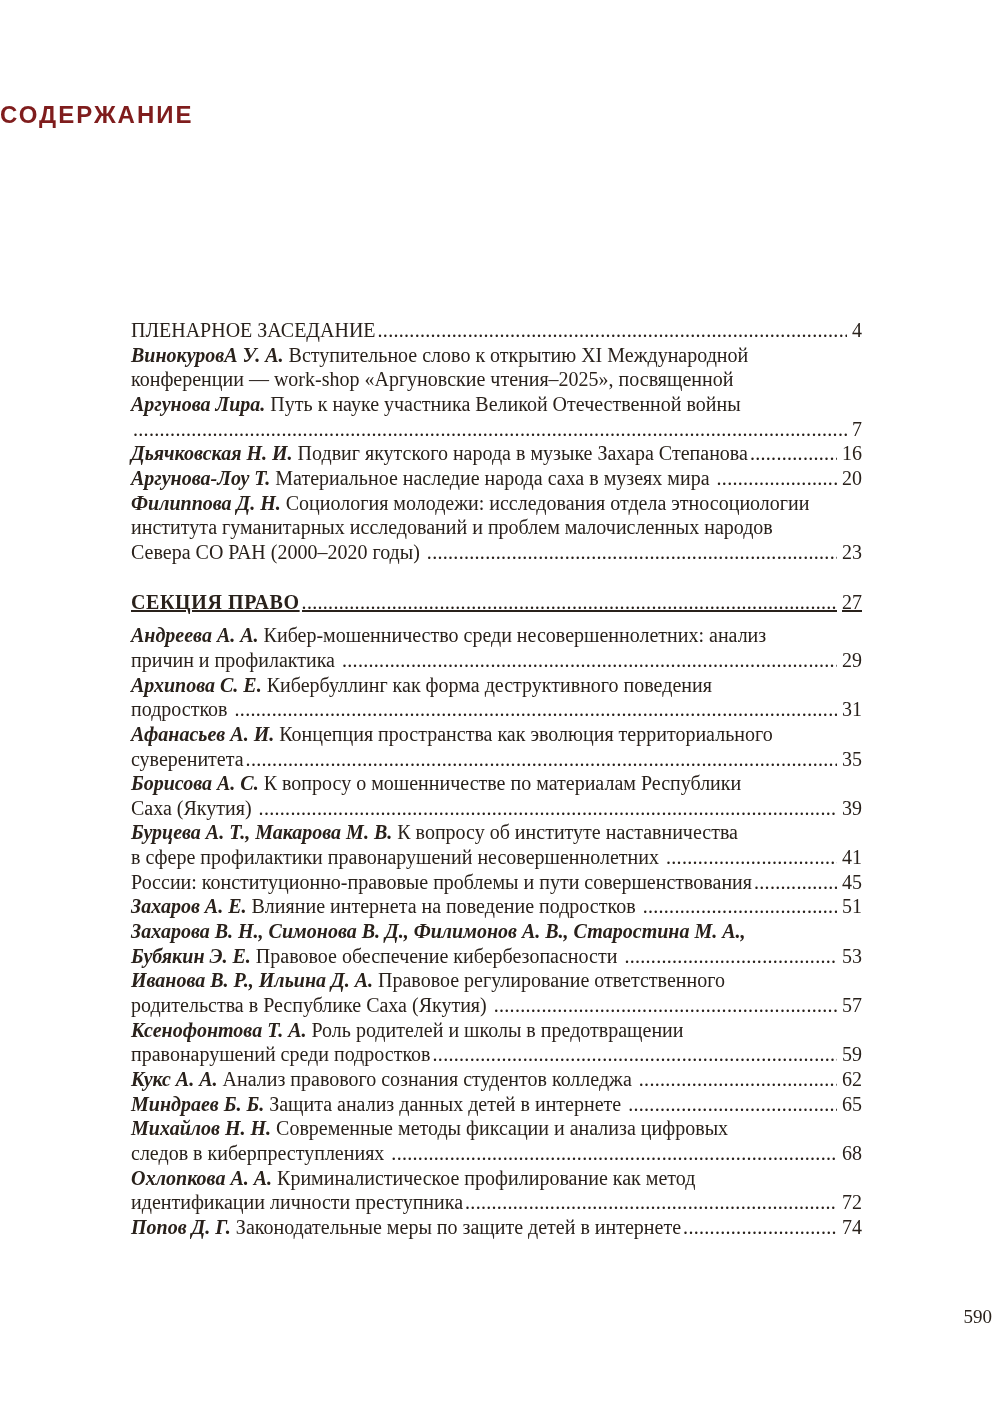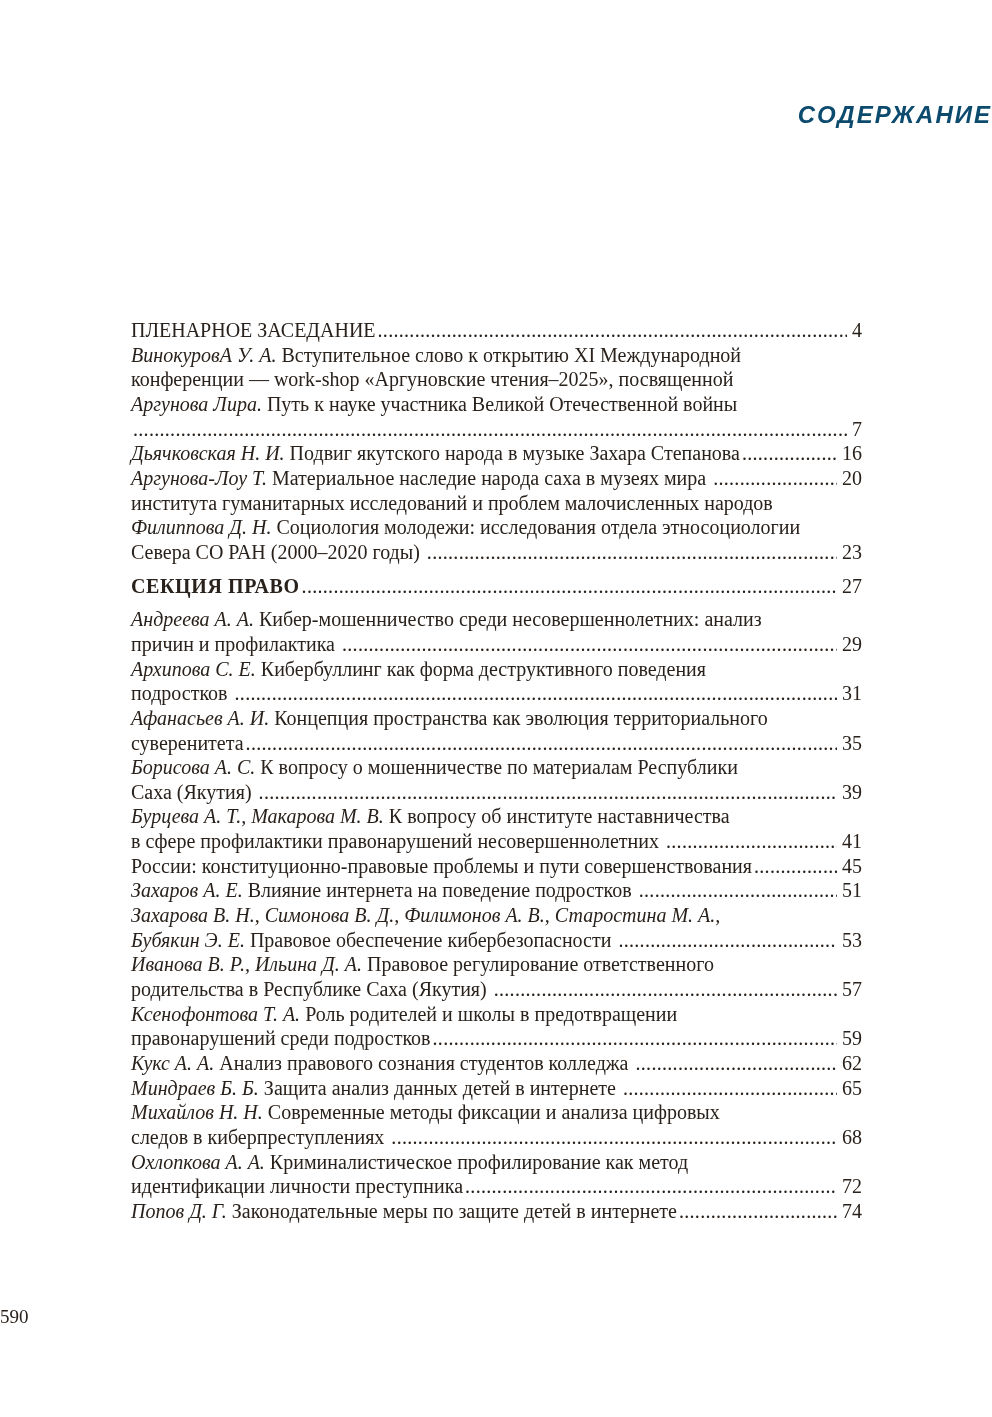--- a/index.html
+++ b/index.html
@@ -11,63 +11,62 @@
   }
   .page {
     position: relative;
     width: 992px; height: 1417px;
     background: #ffffff;
     overflow: hidden;
   }
   .doc-title {
     position: absolute;
     top: 101px; left: 0; width: 100%;
-    text-align: right;
+    text-align: left;
     font-family: "Liberation Sans", sans-serif;
     font-weight: bold;
     font-size: 24px;
     letter-spacing: 2px;
-    color: #0c4a6e;
-    font-style: italic;
+    color: #7f1d1d;
   }
   .toc {
     position: absolute;
     top: 318px; left: 131px;
     width: 731px;
     font-size: 20px;
     line-height: 24.65px;
   }
   .entry { }
-  .entry.section-gap { margin-top: 9px; margin-bottom: 9px; }
+  .entry.section-gap { margin-top: 25px; margin-bottom: 9px; text-decoration: underline; }
   .entry-line {
     display: flex;
     align-items: flex-end;
   }
   .line-text { white-space: pre; }
-  .it { font-style: italic; }
+  .it { font-style: italic; font-weight: bold; }
   .bold-caps { font-weight: bold; letter-spacing: 0.6px; }
   .dots {
     flex: 1 1 auto;
     overflow: hidden;
     white-space: nowrap;
     margin-left: 2px;
     min-width: 12px;
   }
   .dots::after {
     content: "......................................................................................................................................................................................................................";
     letter-spacing: 0.3px;
   }
   .pagenum {
     margin-left: 5px;
     white-space: nowrap;
   }
   .footer-num {
     position: absolute;
     top: 1306px; left: 0; width: 100%;
-    text-align: left;
+    text-align: right;
     font-size: 19px;
     color: #29211b;
   }
 </style>
 </head>
 <body>
 
 <div class="page">
   <div class="doc-title">СОДЕРЖАНИЕ</div>
   <div class="toc">
@@ -104,24 +103,24 @@
       </div>
       <div class="entry">
         <div class="entry-line">
           <span class="line-text"><span class="it">Аргунова-Лоу Т.</span><span> Материальное наследие народа саха в музеях мира </span></span>
           <span class="dots"></span>
           <span class="pagenum">20</span>
         </div>
       </div>
       <div class="entry">
         <div class="entry-line">
+          <span class="line-text"><span class="it">Филиппова Д. Н.</span><span> Социология молодежи: исследования отдела этносоциологии</span></span>
+        </div>
+        <div class="entry-line">
           <span class="line-text"><span>института гуманитарных исследований и проблем малочисленных народов</span></span>
-        </div>
-        <div class="entry-line">
-          <span class="line-text"><span class="it">Филиппова Д. Н.</span><span> Социология молодежи: исследования отдела этносоциологии</span></span>
         </div>
         <div class="entry-line">
           <span class="line-text"><span>Севера СО РАН (2000–2020 годы) </span></span>
           <span class="dots"></span>
           <span class="pagenum">23</span>
         </div>
       </div>
       <div class="entry section-gap">
         <div class="entry-line">
           <span class="line-text bold-caps"><span>СЕКЦИЯ ПРАВО</span></span>

